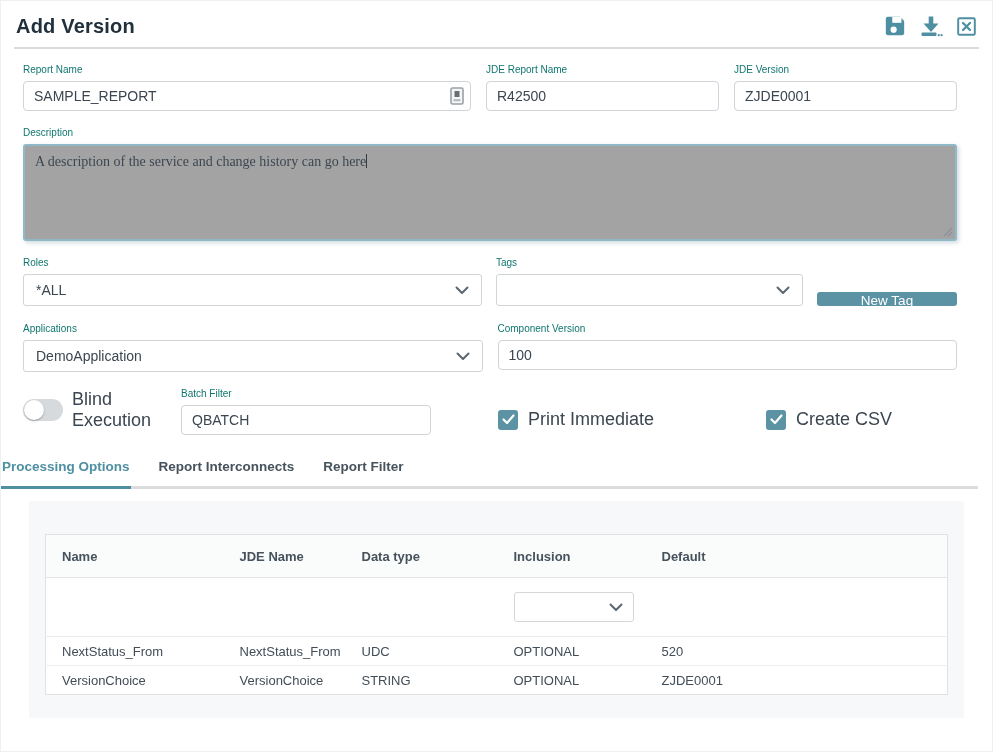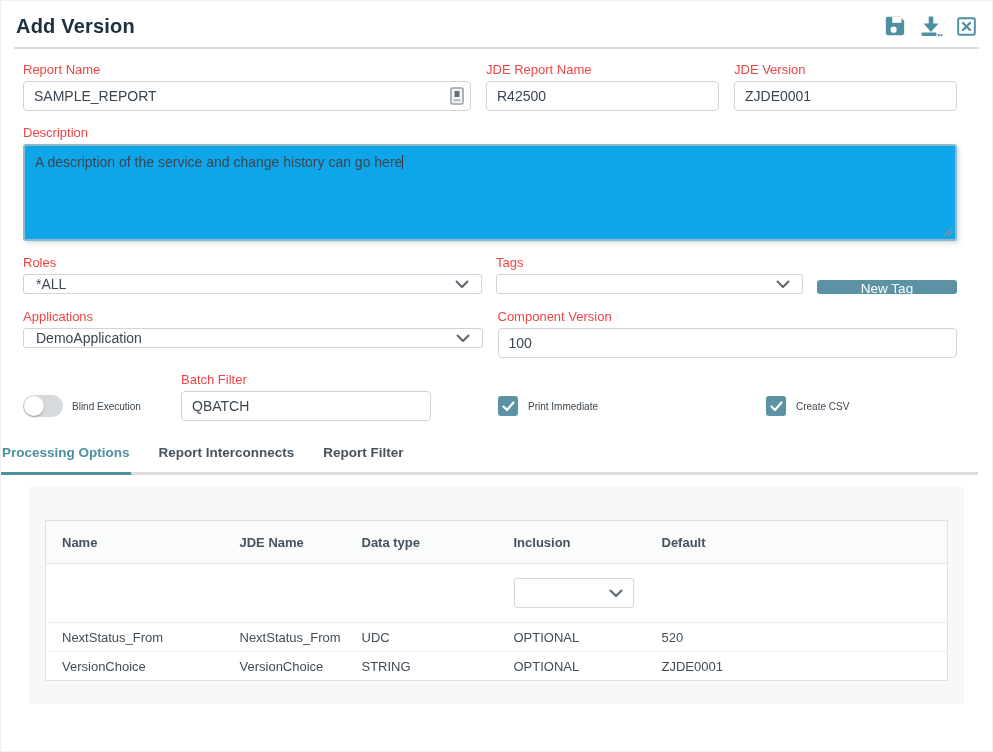--- a/index.html
+++ b/index.html
@@ -12,62 +12,63 @@
 
   
   .header{display:flex;justify-content:space-between;align-items:center;margin:13px 15px 0 15px;}
   .title{font-size:20px;font-weight:700;color:#20303c;margin:0;letter-spacing:.2px;}
   .header-icons{display:flex;gap:13px;align-items:center;}
   .icon-btn{display:inline-flex;cursor:pointer;}
   .divider{height:2px;background:#dadde0;margin:9px 13px 0 13px;}
 
   
   .form{margin:0 35px 0 22px;}
-  .field-label{display:block;font-size:13px;color:#ef4444;margin-bottom:4px;line-height:15px;}
+  .field-label{display:block;font-size:10px;color:#0f766e;margin-bottom:4px;line-height:15px;}
   .row{margin-top:13px;}
   .grid-r1{display:grid;grid-template-columns:1fr 233px 223px;gap:15px;}
   .grid-r3{display:grid;grid-template-columns:1fr 307px 140px;gap:14px;}
   .grid-r4{display:grid;grid-template-columns:1fr 1fr;gap:15px;}
 
   .text-input{
     box-sizing:border-box;width:100%;height:30px;
     border:1px solid #cfd4d9;border-radius:4px;background:#fff;
     font-size:14px;color:#3c4650;padding:0 10px;font-family:inherit;outline:none;
   }
   .input-wrap{position:relative;}
   .autofill{position:absolute;right:7px;top:6px;line-height:0;}
 
   .select{
-    box-sizing:border-box;width:100%;height:20px;
+    box-sizing:border-box;width:100%;height:32px;
     border:1px solid #cfd4d9;border-radius:3px;background:#fff;
     font-size:14px;color:#3c4650;padding:0 12px;
     display:flex;align-items:center;justify-content:space-between;cursor:pointer;
   }
 
   .textarea{
     box-sizing:border-box;width:100%;height:97px;
-    border:2px solid #8fb9c6;border-radius:3px;background:#0ea5e9;
+    border:2px solid #8fb9c6;border-radius:3px;background:#a3a3a3;
     font-size:14px;color:#3c4650;padding:8px 10px;position:relative;
     box-shadow:2px 2px 4px rgba(120,150,166,.35);
+    font-family:Liberation Serif, serif;
   }
   .caret{display:inline-block;width:1px;height:14px;background:#2f3a43;vertical-align:-2px;}
   .resize-handle{position:absolute;right:2px;bottom:2px;line-height:0;}
 
   .btn-teal{
     box-sizing:border-box;height:14px;border:none;border-radius:3px;
     background:#5b93a4;color:#fff;font-size:13.5px;font-family:inherit;
     cursor:pointer;align-self:end;width:100%;
   }
 
   
   .row5{display:flex;align-items:flex-end;margin-top:14px;}
   .toggle-group{display:flex;align-items:center;gap:9px;flex:0 0 158px;margin-bottom:4px;}
   .toggle{width:40px;height:22px;border-radius:11px;background:#d7dadd;position:relative;display:inline-block;cursor:pointer;flex:0 0 40px;}
   .knob{position:absolute;left:1px;top:1px;width:20px;height:20px;border-radius:50%;background:#fff;box-shadow:0 1px 2px rgba(0,0,0,.3);}
-  .inline-label{font-size:10px;color:#3c4650;}
+  .inline-label{font-size:18px;color:#3c4650;}
   .batch-group{flex:0 0 250px;}
   .check-group{display:flex;align-items:center;gap:10px;margin-bottom:5px;margin-left:40px;}
   .check-print{margin-left:67px;flex:0 0 228px;}
   .checkbox{width:20px;height:20px;border-radius:3px;background:#5b93a4;display:inline-flex;align-items:center;justify-content:center;cursor:pointer;flex:0 0 20px;}
 
   
   .tabs{display:flex;gap:27px;margin:24px 14px 0 0;border-bottom:3px solid #dadcde;}
   .tab{font-size:13.5px;font-weight:700;color:#46525c;padding:0 1px 12px 1px;cursor:pointer;}
   .tab.active{color:#4e8fa1;border-bottom:3px solid #4e8fa1;margin-bottom:-3px;}
 

